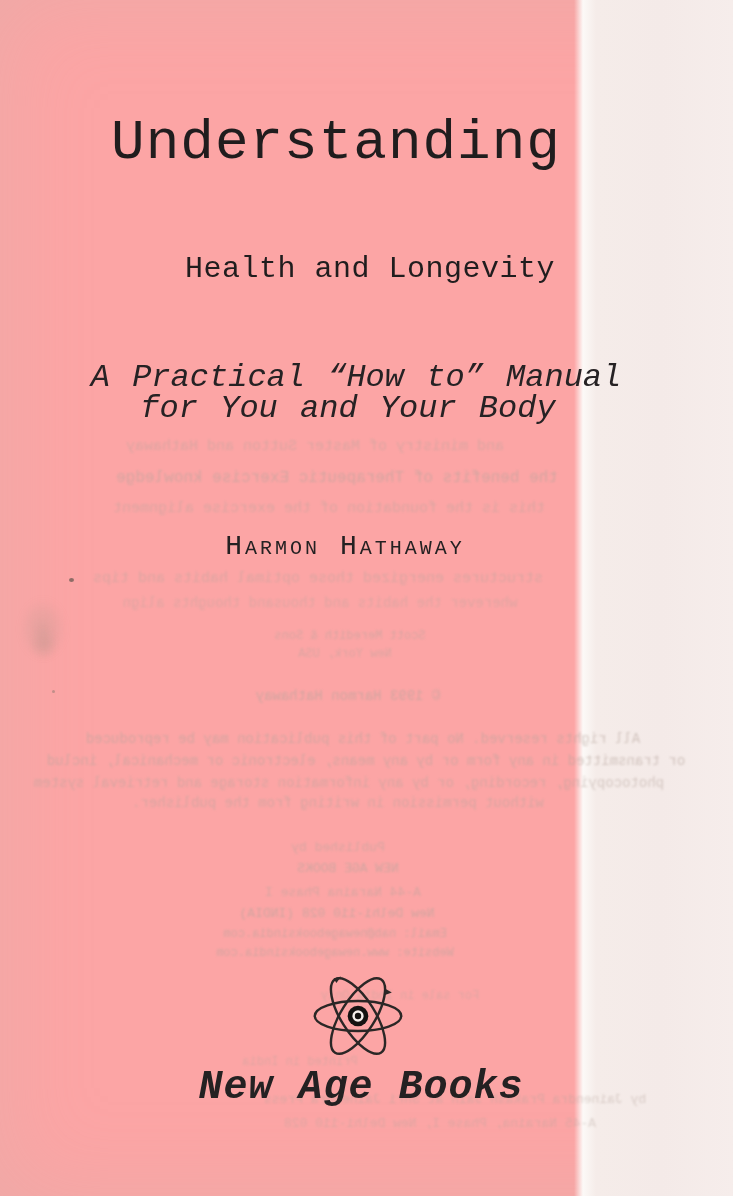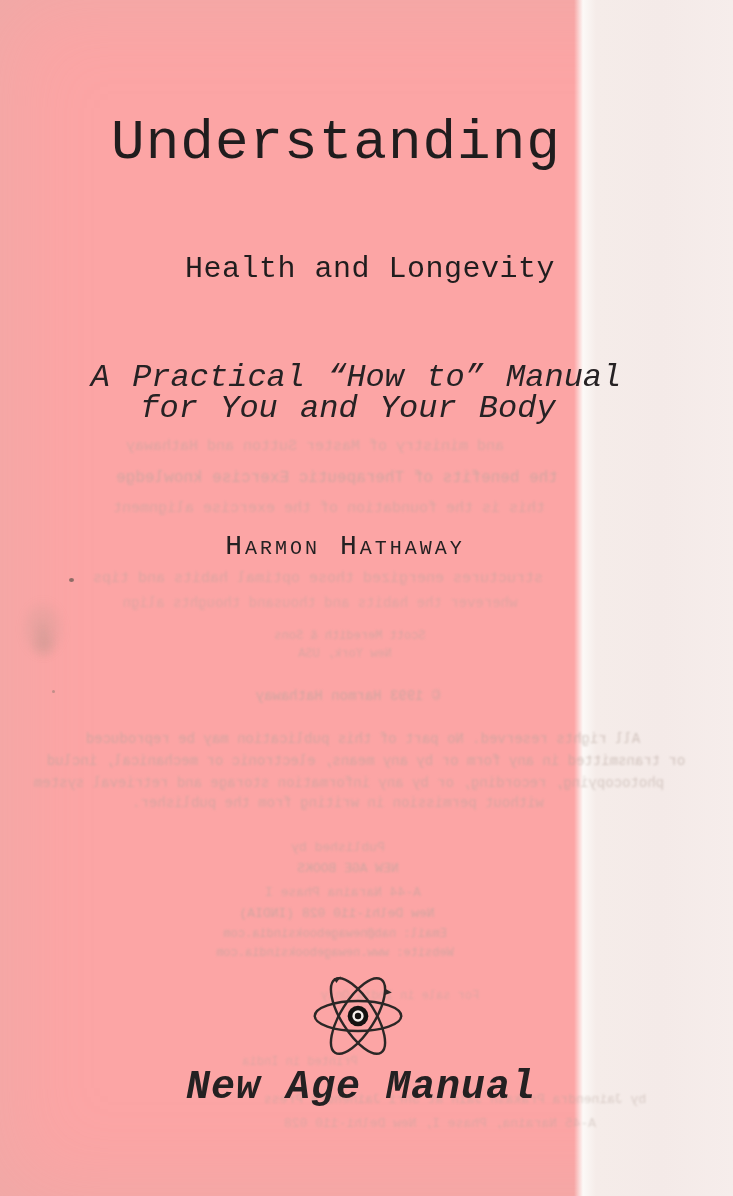--- a/index.html
+++ b/index.html
@@ -102,20 +102,20 @@
       <ellipse cx="50" cy="50" rx="18" ry="46" transform="rotate(32 50 50)"></ellipse>
       <ellipse cx="50" cy="50" rx="18" ry="46" transform="rotate(-32 50 50)"></ellipse>
     </g>
     <polygon points="24,10 32,8 27,15" fill="#2b2726"></polygon>
     <polygon points="79,21 86,25 78,28" fill="#2b2726"></polygon>
     <circle cx="50" cy="50" r="11" fill="#151312"></circle>
     <circle cx="50" cy="50" r="6" fill="#f7f0ed"></circle>
     <circle cx="50" cy="50" r="3.4" fill="#151312"></circle>
   </svg>
 
-  <div class="txt script">New Age Manual</div>
+  <div class="txt script">New Age Books</div>
 
   <div class="smudge"></div>
   <div class="smudge2"></div>
   <div class="speck"></div>
   <div class="speck2"></div>
 
 </div>
 
 </body></html>

